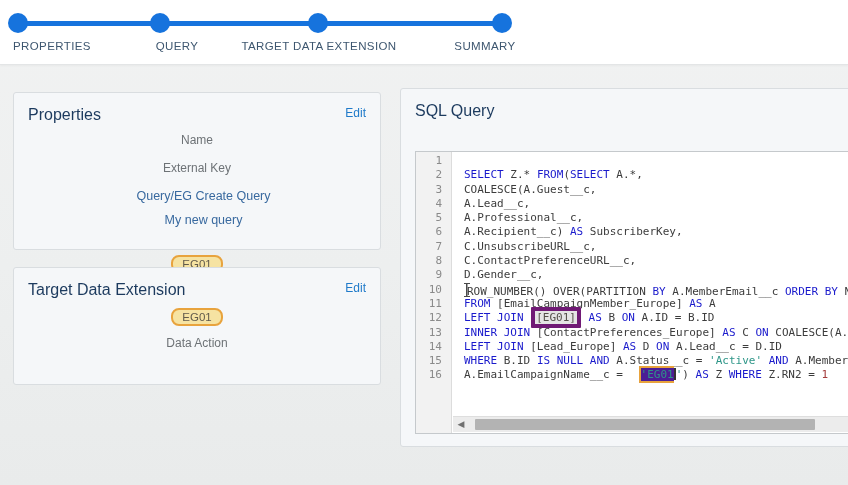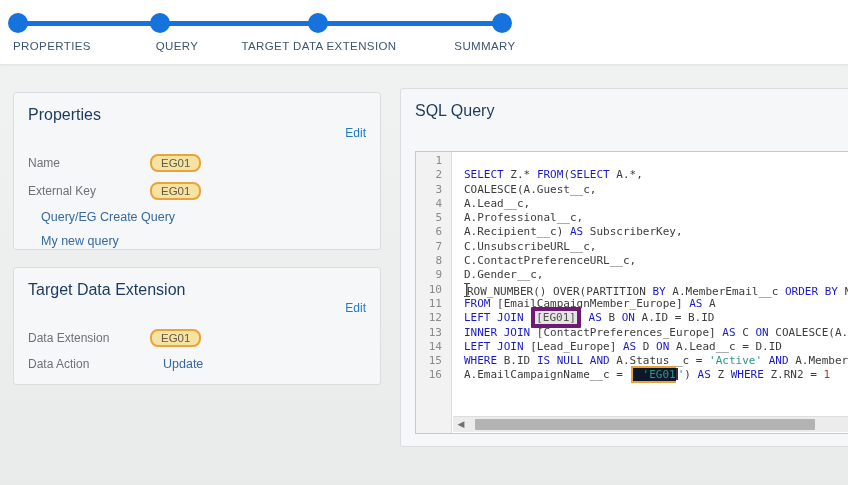--- a/index.html
+++ b/index.html
@@ -19,22 +19,22 @@
   .steplab.s3{left:319px;transform:translateX(-50%);}
   .steplab.s4{left:485px;transform:translateX(-50%);}
 
   
   .panel{position:absolute;background:#f5f7f9;border:1px solid #d9dde0;border-radius:3px;box-sizing:border-box;}
   .panel-props{left:13px;top:92px;width:368px;height:158px;}
   .panel-tde{left:13px;top:267px;width:368px;height:118px;}
   .panel-sql{left:400px;top:88px;width:470px;height:359px;}
   .phead{display:flex;justify-content:space-between;align-items:flex-start;padding:13px 14px 9px 14px;}
   .ptitle{font-size:16px;color:#1c3a5e;}
-  .editlink{font-size:12px;color:#1f7ac9;cursor:pointer;margin-top:20px;}
-  .frow{display:flex;align-items:center;padding:0 14px;}
+  .editlink{font-size:12px;color:#1f7ac9;cursor:pointer;}
+  .frow{display:flex;align-items:center;padding:0 14px;flex-direction:column;}
   .frow.badge-row{height:28px;}
   .frow.text-row{height:24px;}
   .flabel{flex:0 0 122px;font-size:12px;color:#6d7276;}
   .fvalue{font-size:12.5px;color:#38699f;margin-left:13px;}
   .hlbadge{display:inline-block;background:#f6e3a2;border:2px solid #e8a33d;border-radius:8px;
            padding:1px 9px;font-size:11.5px;color:#615a4b;}
 
   
   .editor{position:absolute;left:14px;top:62px;width:448px;height:283px;background:#ffffff;
           border:1px solid #c5c9cc;box-sizing:border-box;}
@@ -44,22 +44,22 @@
       color:#8a8a8a;text-align:right;padding-right:9px;}
   .codearea{position:absolute;left:37px;top:0;right:0;bottom:16px;overflow:hidden;
             padding:2px 0 0 11px;}
   .cl{height:14.3px;line-height:14.3px;font-family:"DejaVu Sans Mono",monospace;font-size:11px;
       white-space:pre;color:#3c3c3c;}
   .cl .kw{color:#1a1acc;}
   .cl .id{color:#3c3c3c;}
   .cl .str{color:#2e9688;}
   .cl .num{color:#a33c3c;}
   .cl .hl{background:#e5e5e5;border:4px solid #701a75;border-radius:1px;padding:0 1px;margin:0 1px;color:#55504a;}
-  .cl .hlstr{background:#0f172a;border:2px solid #e8a33d;border-right:none;border-radius:1px 0 0 1px;
-             padding:0 0 0 10px;margin-left:1px;color:#2e9688;}
+  .cl .hlstr{background:#4c1d95;border:2px solid #e8a33d;border-right:none;border-radius:1px 0 0 1px;
+             padding:0 0 0 0;margin-left:9px;color:#2e9688;}
   .ibeam{display:inline-block;width:6px;height:12px;vertical-align:-2px;margin-right:-3px;
          border-top:1px solid #4a4a4a;border-bottom:1px solid #4a4a4a;
          background:linear-gradient(#4a4a4a,#4a4a4a) 50% 0/1.5px 100% no-repeat;}
   .caret{display:inline-block;width:2px;height:12px;background:#333;vertical-align:-2px;margin-right:0px;}
 
   
   .hscroll{position:absolute;left:37px;right:1px;bottom:1px;height:15px;background:#ececec;
            border-top:1px solid #dedede;}
   .hs-arrow{position:absolute;left:2px;top:2px;width:12px;height:11px;color:#707070;font-size:9px;
             line-height:11px;text-align:center;}
@@ -102,21 +102,20 @@
       <div class="fvalue">My new query</div>
     </div>
   </div>
 
   <div class="panel panel-tde">
     <div class="phead">
       <div class="ptitle">Target Data Extension</div>
       <div class="editlink">Edit</div>
     </div>
     <div class="frow badge-row">
-      <div class="flabel">Data Extension</div>
       <div class="hlbadge">EG01</div>
     </div>
     <div class="frow text-row">
       <div class="flabel">Data Action</div>
       <div class="fvalue">Update</div>
     </div>
   </div>
 
   <div class="panel panel-sql">
     <div class="phead">

